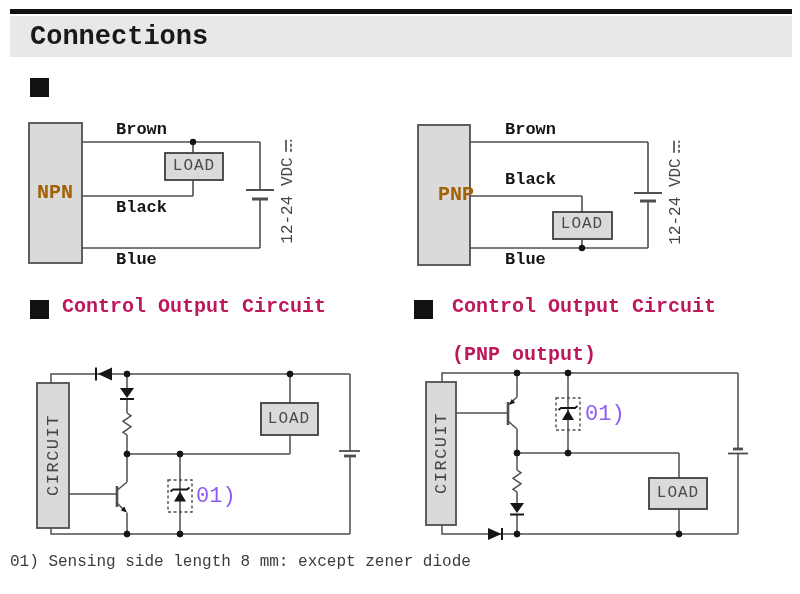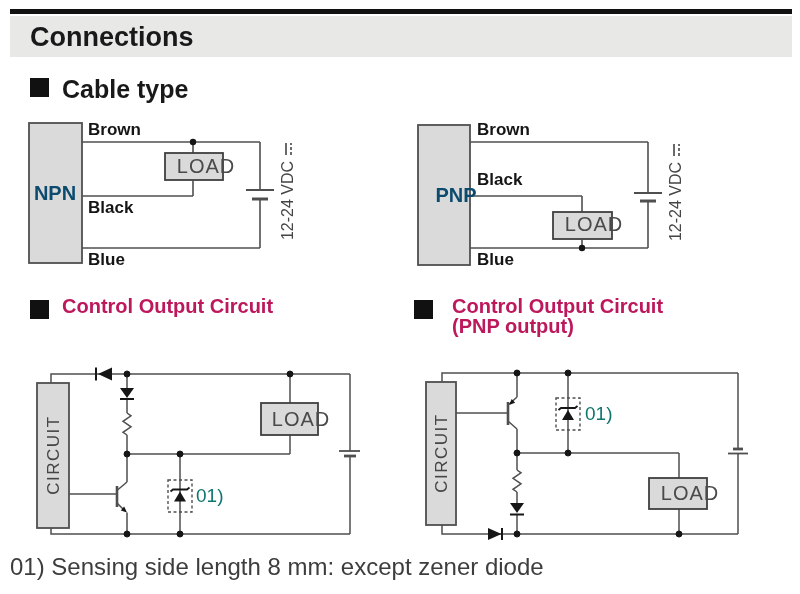--- a/index.html
+++ b/index.html
@@ -1,47 +1,46 @@
 <!DOCTYPE html>
 <html><head>
 <meta charset="utf-8">
 <style>
   html,body{margin:0;padding:0;background:#fff;}
   .page{position:relative;width:800px;height:594px;background:#ffffff;overflow:hidden;
-        font-family:Liberation Sans, sans-serif;}
+        font-family:Liberation Mono, monospace;}
   .abs{position:absolute;}
   .topbar{left:10px;top:9px;width:782px;height:5px;background:#111;}
   .titleband{left:10px;top:16px;width:782px;height:41px;background:#e8e8e6;}
   .pagetitle{left:30px;top:23px;font-size:27px;font-weight:700;color:#191919;line-height:1.1;}
   .sq{width:19px;height:19px;background:#111;}
   .h2{font-size:25px;font-weight:700;color:#191919;line-height:1.05;}
   .h3{font-size:20px;font-weight:700;color:#be185d;line-height:1.05;white-space:nowrap;}
-  .wire-label{font-size:17px;font-weight:700;color:#151515;line-height:1;}
+  .wire-label{font-size:17px;font-weight:700;color:#151515;line-height:1;margin-left:28px;}
   .center{transform:translate(-50%,-50%);}
-  .device-label{font-size:20px;font-weight:700;color:#0c4a6e;line-height:1;}
-  .load-label{font-size:20px;font-weight:400;color:#4a4a4a;letter-spacing:1px;line-height:1;margin-left:12px;}
+  .device-label{font-size:20px;font-weight:700;color:#a16207;line-height:1;}
+  .load-label{font-size:16px;font-weight:400;color:#4a4a4a;letter-spacing:1px;line-height:1;}
   .rot{transform:translate(-50%,-50%) rotate(-90deg);display:flex;align-items:center;gap:5px;
        white-space:nowrap;font-size:16px;color:#454545;line-height:1;}
   .circuit-label{transform:translate(-50%,-50%) rotate(-90deg);white-space:nowrap;
        font-size:17px;color:#454545;letter-spacing:1.5px;line-height:1;}
-  .note-ref{font-size:19px;color:#0f766e;line-height:1;}
-  .footnote{font-size:24px;color:#3d3d3d;line-height:1.2;}
+  .note-ref{font-size:22px;color:#8b5cf6;line-height:1;}
+  .footnote{font-size:16px;color:#3d3d3d;line-height:1.2;}
   svg{display:block;}
 </style>
 </head>
 <body>
 
 <div class="page">
 
   <div class="abs topbar"></div>
   <div class="abs titleband"></div>
   <div class="abs pagetitle">Connections</div>
 
   <div class="abs sq" style="left:30px;top:78px;"></div>
-  <div class="abs h2" style="left:62px;top:76px;">Cable type</div>
 
   <svg class="abs" style="left:25px;top:118px;" width="300" height="160" viewBox="0 0 300 160">
     <g fill="none" stroke="#4f4f4f" stroke-width="1.6">
       <rect x="4" y="5" width="53" height="140" fill="#dadada" stroke-width="1.8"></rect>
       <path d="M57 24 H235"></path>
       <path d="M168 24 V35"></path>
       <rect x="140" y="35" width="58" height="27" fill="#dadada" stroke="#3f3f3f" stroke-width="1.8"></rect>
       <path d="M168 62 V78"></path>
       <path d="M57 78 H168"></path>
       <path d="M57 130 H235"></path>
@@ -94,21 +93,21 @@
       <path d="M1 3 H13" stroke="#454545" stroke-width="1.6" fill="none"></path>
       <path d="M1 8 H13" stroke="#454545" stroke-width="1.6" fill="none" stroke-dasharray="3 2"></path>
     </svg>
   </div>
 
   <div class="abs sq" style="left:30px;top:300px;"></div>
   <div class="abs h3" style="left:62px;top:296px;">Control Output Circuit</div>
 
   <div class="abs sq" style="left:414px;top:300px;"></div>
   <div class="abs h3" style="left:452px;top:296px;">Control Output Circuit</div>
-  <div class="abs h3" style="left:452px;top:316px;">(PNP output)</div>
+  <div class="abs h3" style="left:452px;top:344px;">(PNP output)</div>
 
   <svg class="abs" style="left:30px;top:360px;" width="330" height="185" viewBox="0 0 330 185">
     <g fill="none" stroke="#4f4f4f" stroke-width="1.5">
       <rect x="7" y="23" width="32" height="145" fill="#dadada" stroke-width="1.8"></rect>
       <path d="M21 23 V14 H320"></path>
       <path d="M97 14 V28 M97 39 V53"></path>
       <polyline points="97,53 101,55.8 93,61.3 101,66.8 93,72.3 97,75"></polyline>
       <path d="M97 75 V94"></path>
       <path d="M97 94 H260"></path>
       <path d="M150 94 V174"></path>

